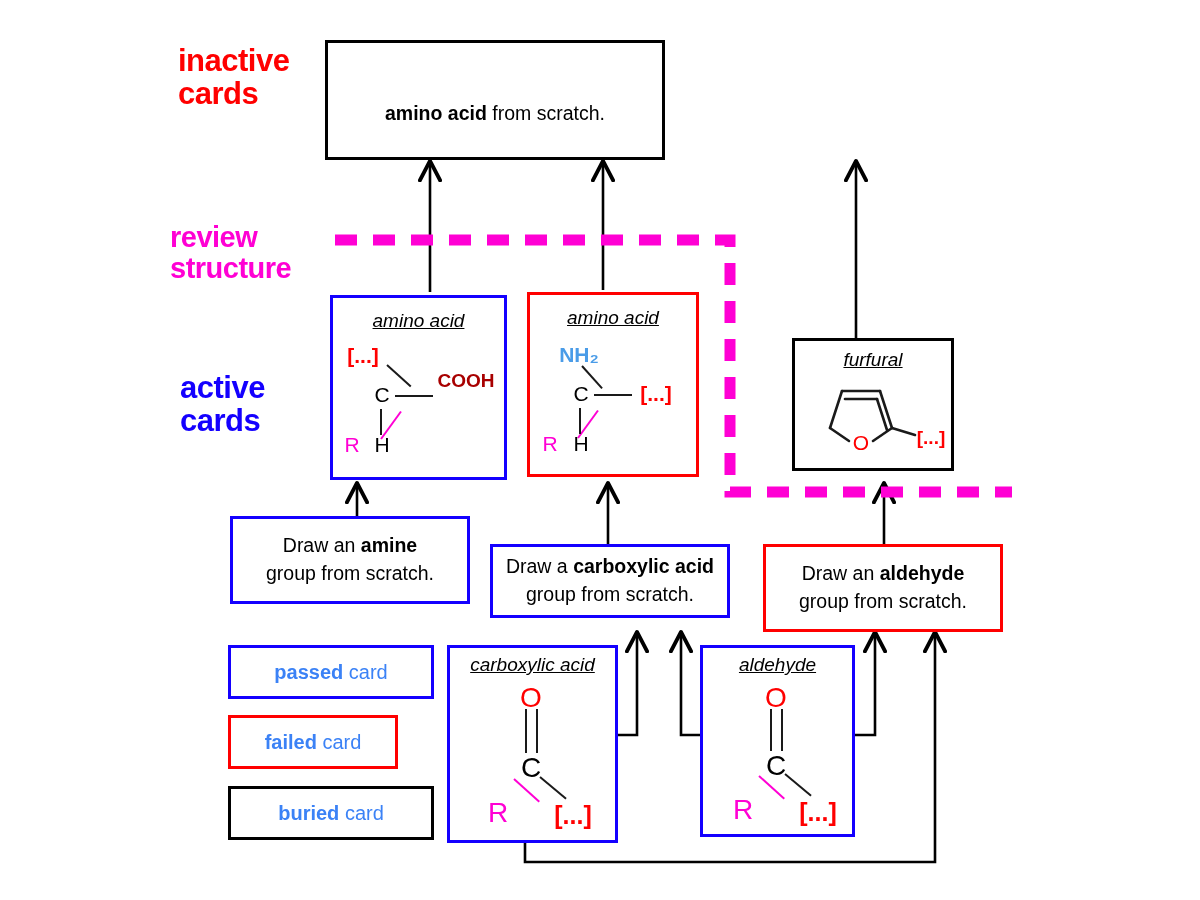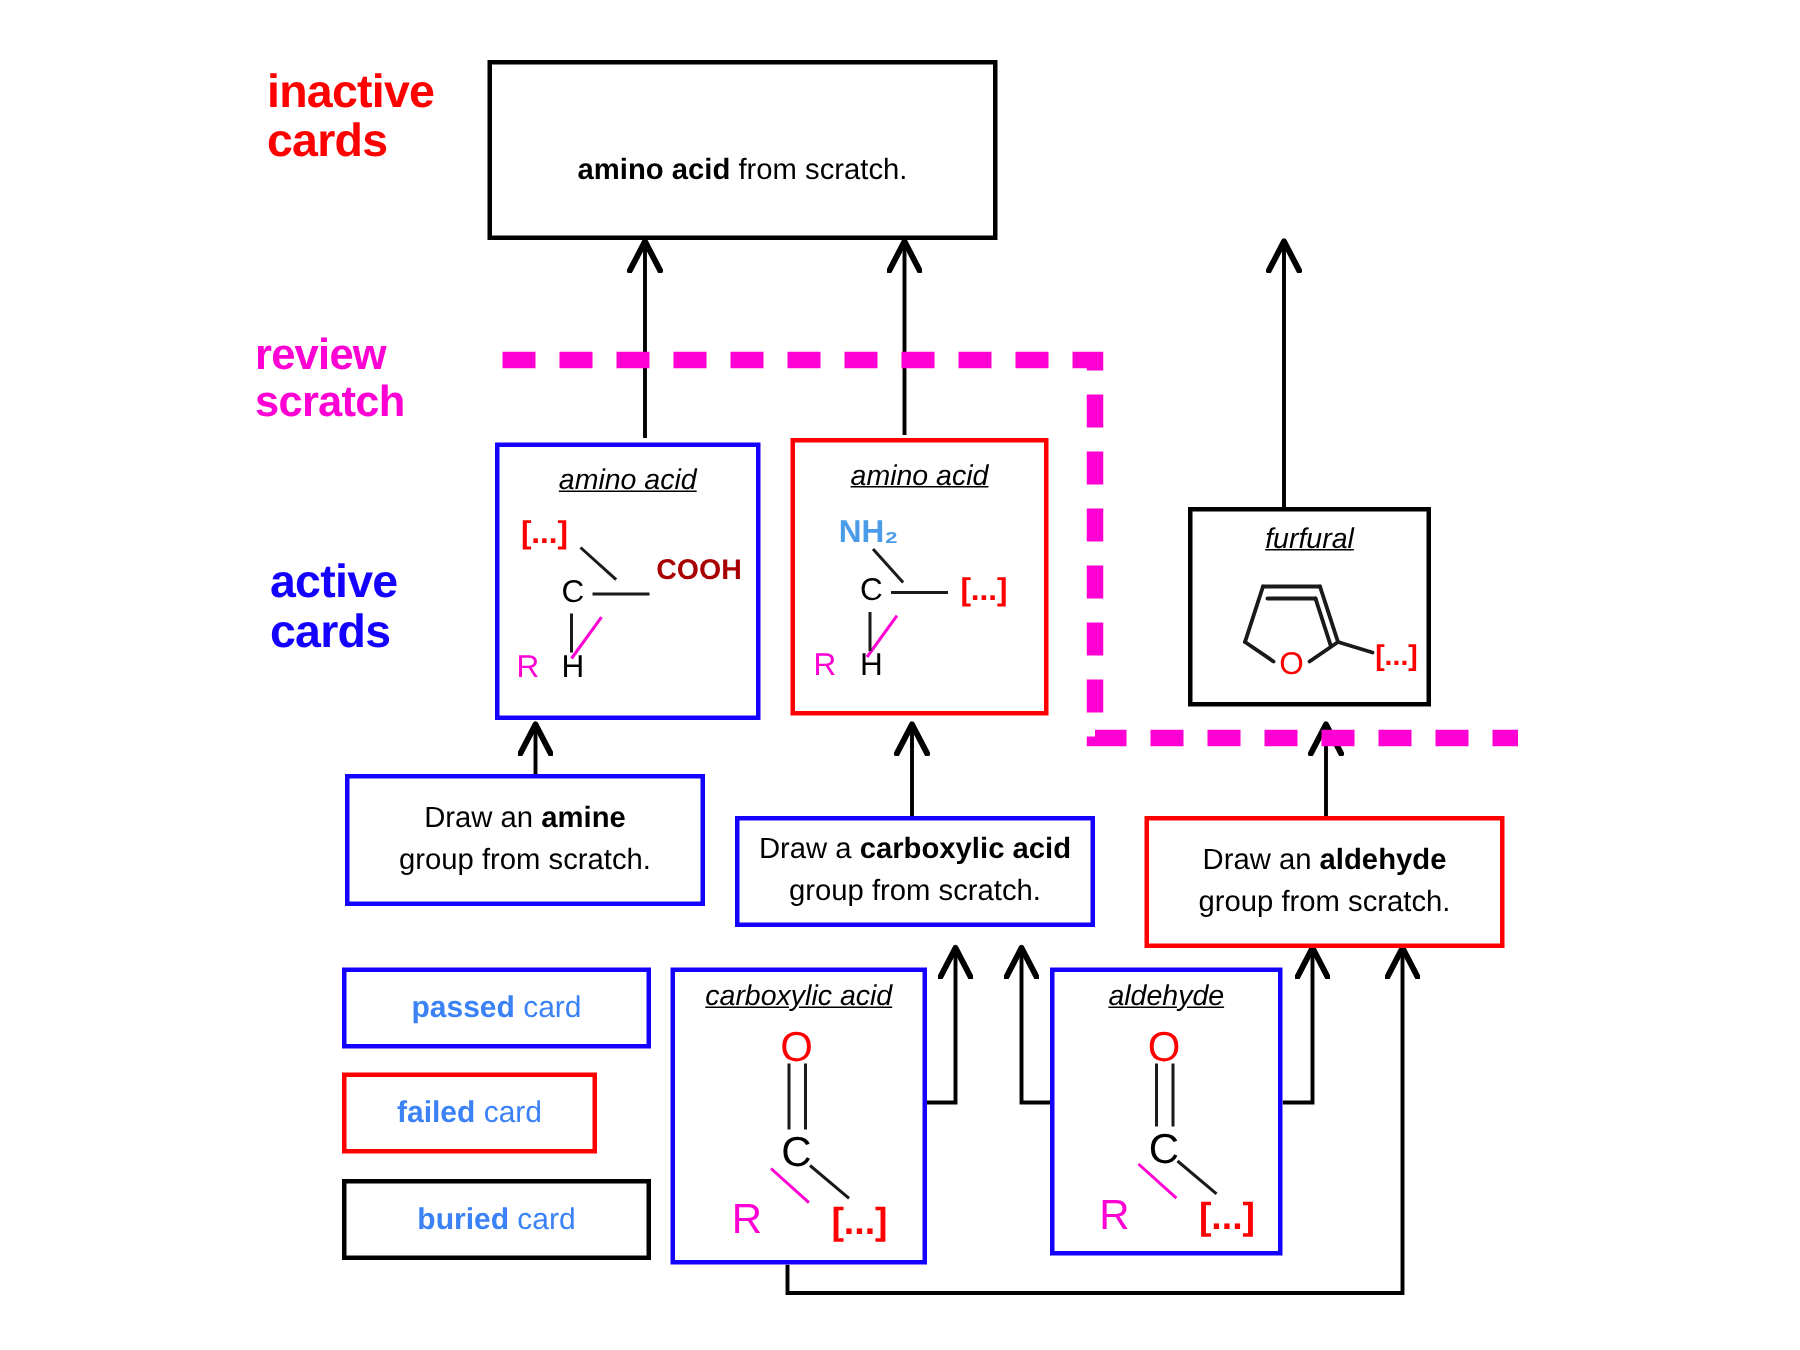--- a/index.html
+++ b/index.html
@@ -152,21 +152,21 @@
   <svg id="frontier-layer" viewBox="0 0 1200 900" width="1200" height="900">
     <path d="M335,240 L730,240 L730,492 L1012,492" fill="none" stroke="#ff00d4" stroke-width="11" stroke-dasharray="22 16" stroke-linecap="butt"></path>
   </svg>
 
   <div class="side-label lbl-inactive">
     <span class="ln">inactive</span>
     <span class="ln">cards</span>
   </div>
   <div class="side-label lbl-frontier">
     <span class="ln">review</span>
-    <span class="ln">scratch</span>
+    <span class="ln">structure</span>
   </div>
   <div class="side-label lbl-active">
     <span class="ln">active</span>
     <span class="ln">cards</span>
   </div>
 
   <div class="card buried" style="left:325px; top:40px; width:340px; height:120px;">
     <div class="prompt-text">
       <br>
       <b>amino acid</b><span> from scratch.</span>

